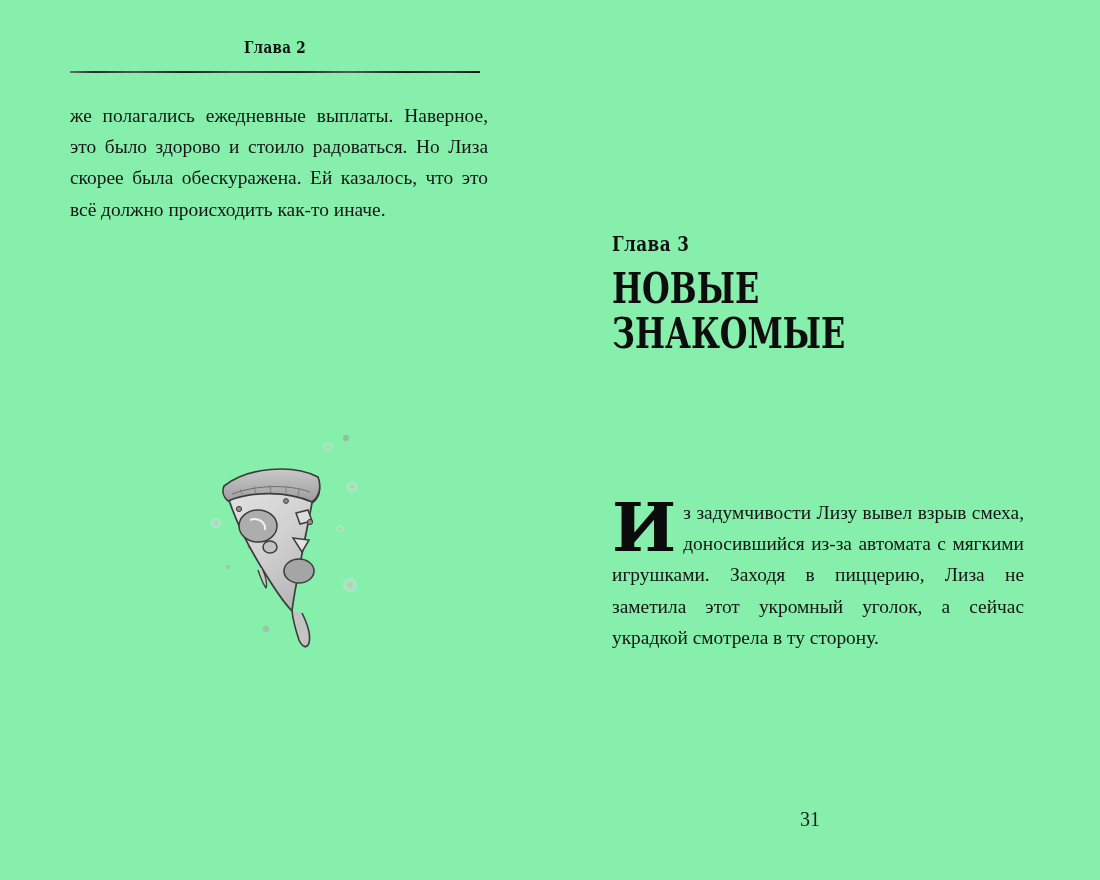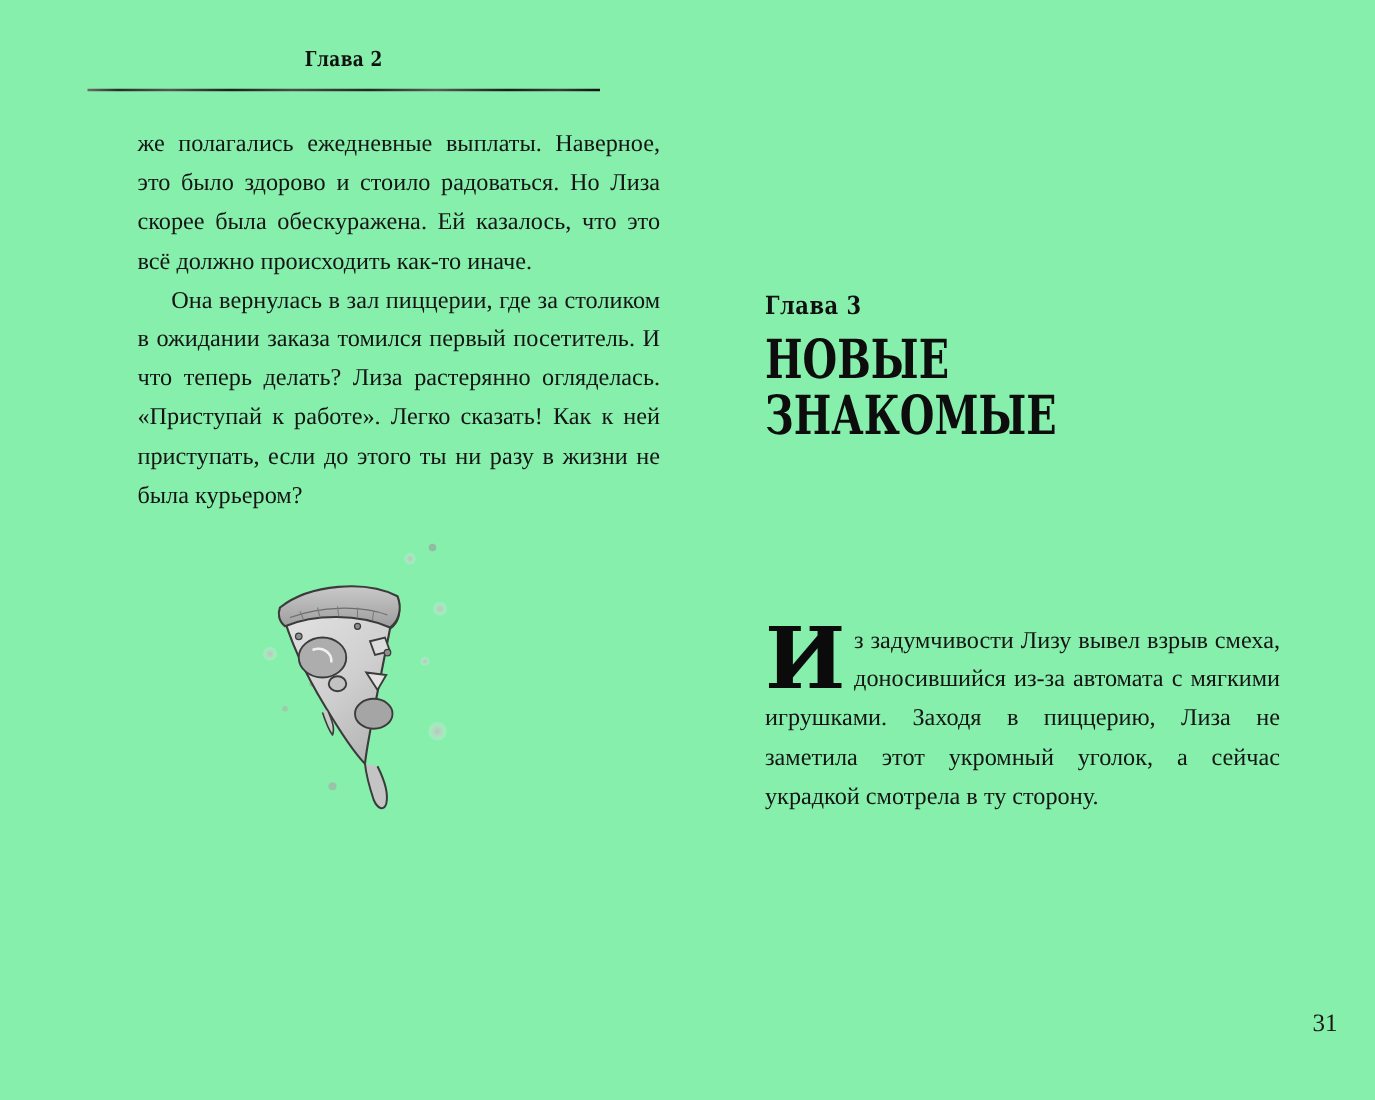--- a/index.html
+++ b/index.html
@@ -57,21 +57,20 @@
        #6d6d6d 0%, #2b2b2b 6%, #555 16%, #1f1f1f 28%,
        #4a4a4a 40%, #262626 55%, #5a5a5a 68%,
        #1c1c1c 82%, #3a3a3a 92%, #111 100%);
   }
 
   .col-left {
     position: absolute;
     left: 70px;
     top: 100px;
     width: 418px;
-    margin-left: 40px;
   }
 
   .body-par {
     margin: 0;
     text-align: justify;
     text-justify: inter-word;
     font-size: 19.4px;
     line-height: 31.2px;
     hyphens: manual;
     font-family: "Liberation Serif", serif;
@@ -137,21 +136,21 @@
     line-height: 56px;
     padding: 2px 7px 0 0;
     color: #0b0b0b;
   }
 
   .folio {
     position: absolute;
     left: 0;
     top: 808px;
     width: 520px;
-    text-align: right;
+    text-align: center;
     font-family: "Liberation Serif", serif;
     font-size: 20px;
     color: #1a1a1a;
   }
 
   
   .illus { position: absolute; }
   #illus-pizza-left { left: 180px; top: 425px; width: 220px; height: 230px; }
 </style>
 </head>
@@ -160,21 +159,20 @@
 <div id="spread">
 
   <div id="page-left">
 
     <div class="running-head">Глава 2</div>
 
     <div class="head-rule"></div>
 
     <div class="col-left">
       <p class="body-par">же полагались ежедневные выплаты. На­верное, это было здорово и стоило радо­ваться. Но Лиза скорее была обескуражена. Ей казалось, что это всё должно происхо­дить как-то иначе.</p>
-      <p class="body-par">Она вернулась в зал пиццерии, где за сто­ликом в ожидании заказа томился первый посетитель. И что теперь делать? Лиза рас­терянно огляделась. «Приступай к работе». Легко сказать! Как к ней приступать, если до этого ты ни разу в жизни не была курьером?</p>
     </div>
 
     <svg class="illus" id="illus-pizza-left" viewBox="0 0 220 230">
       <defs>
         <radialGradient id="blob" cx="50%" cy="50%" r="50%">
           <stop offset="0%" stop-color="#bdbdbd" stop-opacity="0.85"></stop>
           <stop offset="60%" stop-color="#d6d6d6" stop-opacity="0.45"></stop>
           <stop offset="100%" stop-color="#ffffff" stop-opacity="0"></stop>
         </radialGradient>
         <linearGradient id="crust" x1="0" y1="0" x2="0" y2="1">

